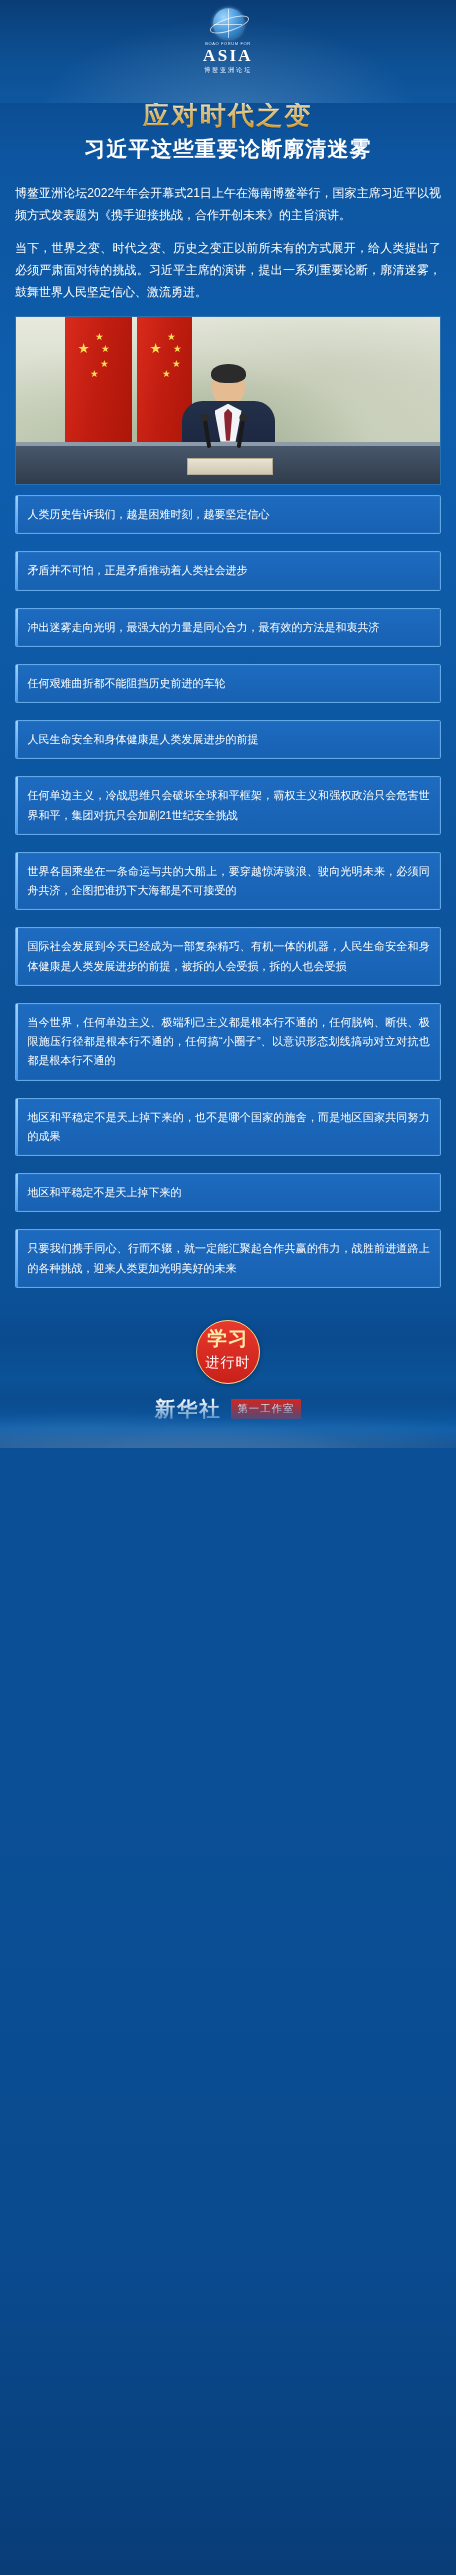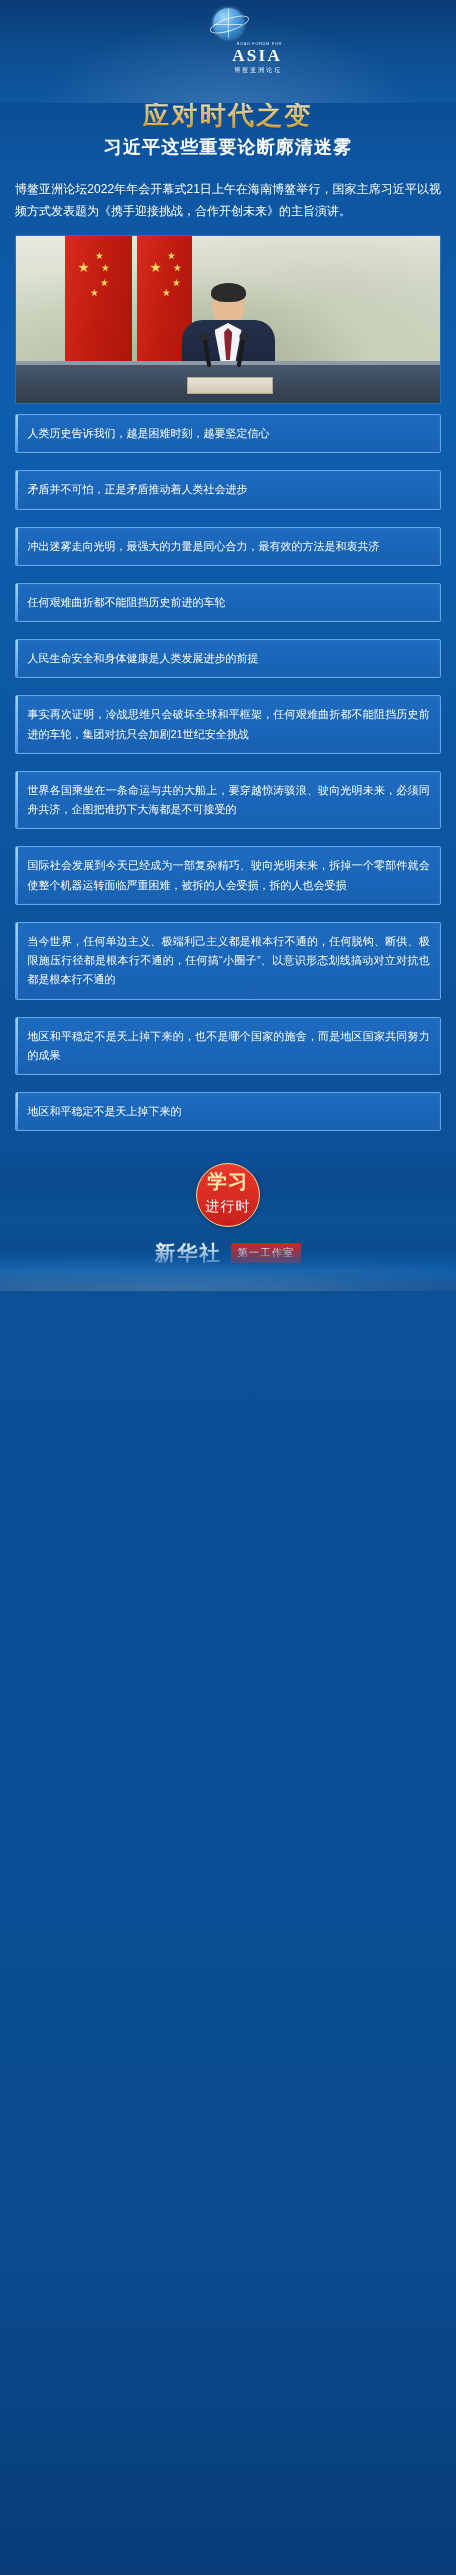--- a/index.html
+++ b/index.html
@@ -23,21 +23,21 @@
     background:
       radial-gradient(ellipse at 50% 120%, rgba(255,255,255,0.18) 0%, rgba(255,255,255,0) 60%),
       linear-gradient(180deg,#0a3d76 0%,#0d4f92 55%,#0e57a0 100%);
     text-align:center;
     padding-top:8px;
     box-sizing:border-box;
   }
   .boao-logo{
     display:inline-block;
     width:108px;
-    text-align:right;
+    text-align:center;
     color:#ffffff;
   }
   .globe{
     width:31px;height:31px;margin:0 auto;
     border-radius:50%;
     background:
       radial-gradient(circle at 35% 30%, #9fd6ff 0%, #3a8fd4 55%, #16548f 100%);
     position:relative;
     box-shadow:0 0 3.4px rgba(255,255,255,0.5);
   }
@@ -81,21 +81,21 @@
     color:#ffe9a8;
     background:linear-gradient(180deg,#fff6d8 0%,#ffd574 55%,#e8a93a 100%);
     -webkit-background-clip:text;
     background-clip:text;
     color:transparent;
     text-shadow:0 1.1px 0 rgba(0,0,0,0.15);
     line-height:1.2;
   }
   .title-sub{
     font-family:"Liberation Serif","DejaVu Serif",serif;
-    font-size:18px;
+    font-size:21px;
     font-weight:bold;
     letter-spacing:1.1px;
     color:#ffffff;
     margin-top:5.7px;
     line-height:1.3;
   }
   
   .content{
     padding:0 15px;
     box-sizing:border-box;
@@ -291,20 +291,21 @@
     </div>
   </div>
 
   <div class="title-wrap">
     <div class="title-main">应对时代之变</div>
     <div class="title-sub">习近平这些重要论断廓清迷雾</div>
   </div>
 
   <div class="content">
     <p class="para">博鳌亚洲论坛2022年年会开幕式21日上午在海南博鳌举行，国家主席习近平以视频方式发表题为《携手迎接挑战，合作开创未来》的主旨演讲。</p>
+    <p class="para">当下，世界之变、时代之变、历史之变正以前所未有的方式展开，给人类提出了必须严肃面对待的挑战。习近平主席的演讲，提出一系列重要论断，廓清迷雾，鼓舞世界人民坚定信心、激流勇进。</p>
 
     <div class="photo">
       <div class="mural"></div>
       <div class="flag left">
         <span class="star s1">★</span>
         <span class="star s2">★</span>
         <span class="star s3">★</span>
         <span class="star s4">★</span>
         <span class="star s5">★</span>
       </div>
@@ -332,26 +333,27 @@
       <div class="nameplate"></div>
     </div>
   </div>
 
   <div class="cards">
     <div class="card">人类历史告诉我们，越是困难时刻，越要坚定信心</div>
     <div class="card">矛盾并不可怕，正是矛盾推动着人类社会进步</div>
     <div class="card">冲出迷雾走向光明，最强大的力量是同心合力，最有效的方法是和衷共济</div>
     <div class="card">任何艰难曲折都不能阻挡历史前进的车轮</div>
     <div class="card">人民生命安全和身体健康是人类发展进步的前提</div>
-    <div class="card">事实再次证明，冷战思维只会破坏全球和平框架，任何艰难曲折都不能阻挡历史前进的车轮，集团对抗只会加剧21世纪安全挑战</div>
+    <div class="card">任何单边主义，冷战思维只会破坏全球和平框架，霸权主义和强权政治只会危害世界和平，集团对抗只会加剧21世纪安全挑战</div>
     <div class="card">世界各国乘坐在一条命运与共的大船上，要穿越惊涛骇浪、驶向光明未来，必须同舟共济，企图把谁扔下大海都是不可接受的</div>
-    <div class="card">国际社会发展到今天已经成为一部复杂精巧、驶向光明未来，拆掉一个零部件就会使整个机器运转面临严重困难，被拆的人会受损，拆的人也会受损</div>
+    <div class="card">国际社会发展到今天已经成为一部复杂精巧、有机一体的机器，人民生命安全和身体健康是人类发展进步的前提，被拆的人会受损，拆的人也会受损</div>
     <div class="card">当今世界，任何单边主义、极端利己主义都是根本行不通的，任何脱钩、断供、极限施压行径都是根本行不通的，任何搞“小圈子”、以意识形态划线搞动对立对抗也都是根本行不通的</div>
     <div class="card">地区和平稳定不是天上掉下来的，也不是哪个国家的施舍，而是地区国家共同努力的成果</div>
     <div class="card">地区和平稳定不是天上掉下来的</div>
+    <div class="card">只要我们携手同心、行而不辍，就一定能汇聚起合作共赢的伟力，战胜前进道路上的各种挑战，迎来人类更加光明美好的未来</div>
   </div>
 
   <div class="footer">
     <div class="xuexi">
       <div class="x1">学习</div>
       <div class="x2">进行时</div>
     </div>
     <div class="brand">
       <span class="b1">新华社</span>
       <span class="b2">第一工作室</span>

